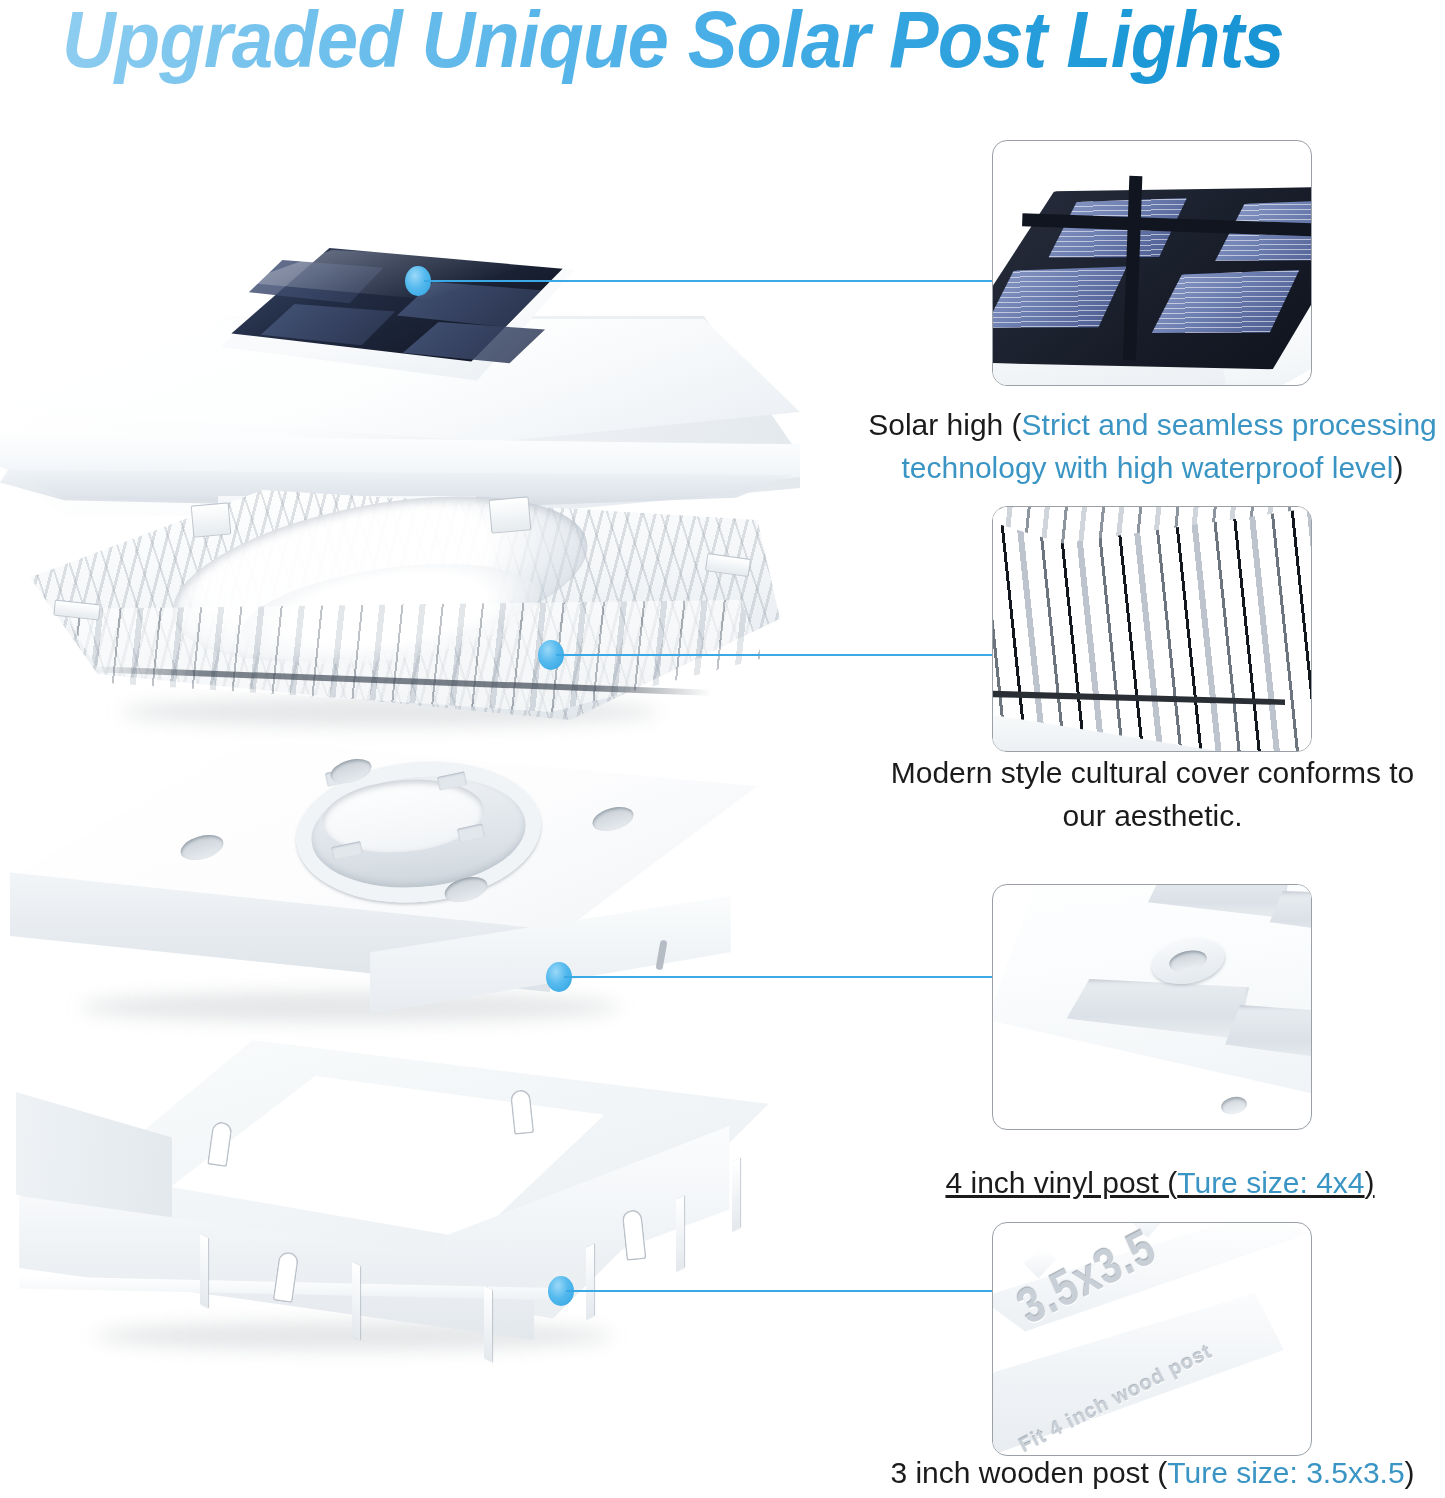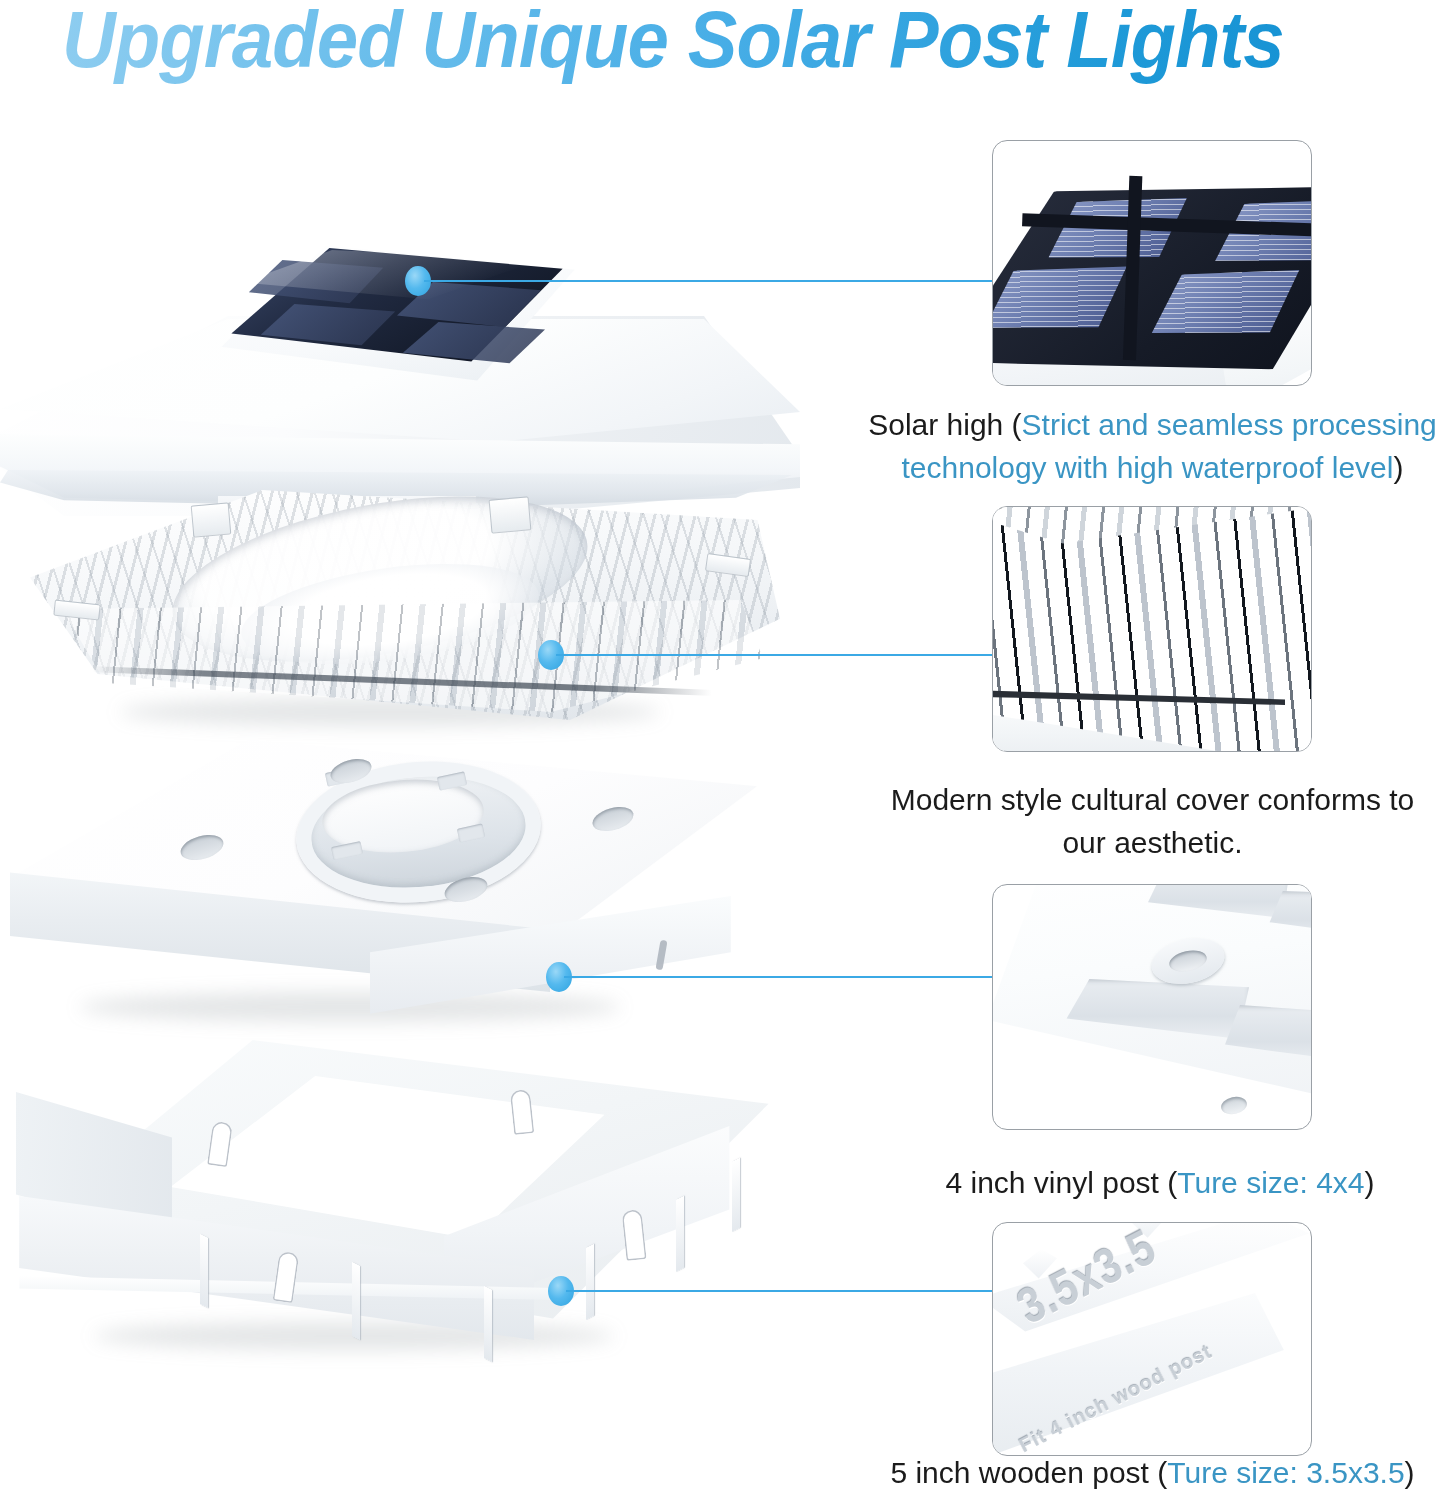--- a/index.html
+++ b/index.html
@@ -462,48 +462,48 @@
 
 <div class="inset" style="left:992px;top:506px;">
   <div class="ins-glass">
     <div class="g"></div>
     <div class="top"></div>
     <div class="dk"></div>
     <div class="base"></div>
   </div>
 </div>
 
-<div class="caption" style="left:880px;top:779px;width:545px;">
+<div class="caption" style="left:880px;top:752px;width:545px;">
   <span>Modern style cultural cover conforms to our aesthetic.</span>
 </div>
 
 <div class="inset" style="left:992px;top:884px;">
   <div class="ins-vinyl">
     <div class="plate"></div>
     <div class="trough" style="left:176px;top:16px;width:150px;height:56px;clip-path:polygon(16% 0%,100% 6%,96% 84%,6% 56%);"></div>
     <div class="trough" style="left:96px;top:124px;width:190px;height:68px;clip-path:polygon(16% 0%,100% 12%,94% 88%,4% 58%);"></div>
     <div class="trough" style="left:256px;top:150px;width:150px;height:66px;clip-path:polygon(14% 0%,100% 14%,96% 88%,4% 60%);"></div>
     <div class="trough" style="left:300px;top:36px;width:110px;height:54px;clip-path:polygon(18% 0%,100% 6%,96% 82%,6% 58%);"></div>
     <div class="boss"></div>
     <div class="bosshole"></div>
     <div class="edgehole"></div>
   </div>
 </div>
 
-<div class="caption" style="left:880px;top:1162px;width:560px;">
+<div class="caption" style="left:880px;top:1162px;width:560px;text-decoration:underline;">
   <span>4 inch vinyl post (</span><span class="hi">Ture size: 4x4</span><span>)</span>
 </div>
 
 <div class="inset" style="left:992px;top:1222px;height:232px;">
   <div class="ins-wood">
     <div class="railB"></div>
     <div class="railA"></div>
     <div class="tab" style="left:66px;top:48px;width:34px;height:42px;clip-path:polygon(0% 34%,54% 0%,100% 22%,46% 70%);"></div>
     <div class="tab" style="left:174px;top:6px;width:36px;height:44px;clip-path:polygon(0% 34%,54% 0%,100% 22%,46% 70%);"></div>
     <div class="emb emb1">3.5x3.5</div>
     <div class="emb emb2">Fit 4 inch wood post</div>
     <div class="corner"></div>
   </div>
 </div>
 
 <div class="caption" style="left:860px;top:1452px;width:585px;">
-  <span>5 inch wooden post (</span><span class="hi">Ture size: 3.5x3.5</span><span>)</span>
+  <span>3 inch wooden post (</span><span class="hi">Ture size: 3.5x3.5</span><span>)</span>
 </div>
 
 </body></html>

